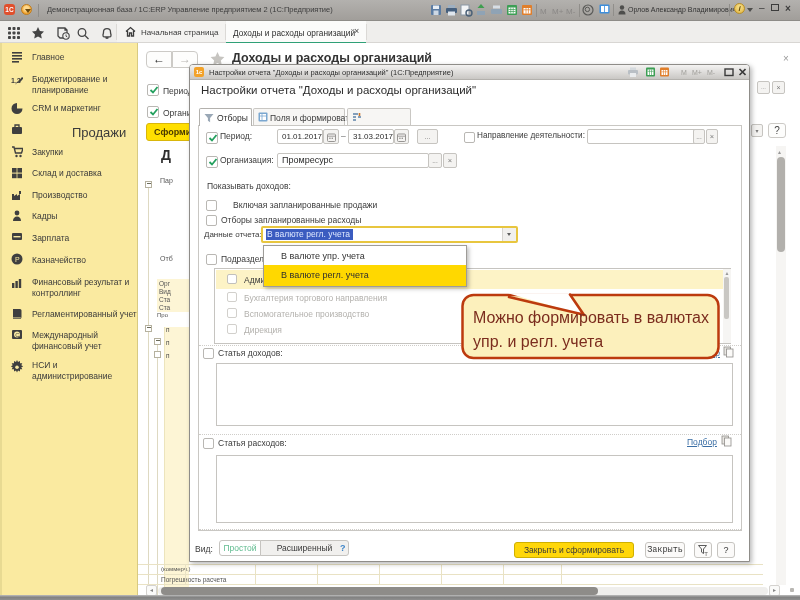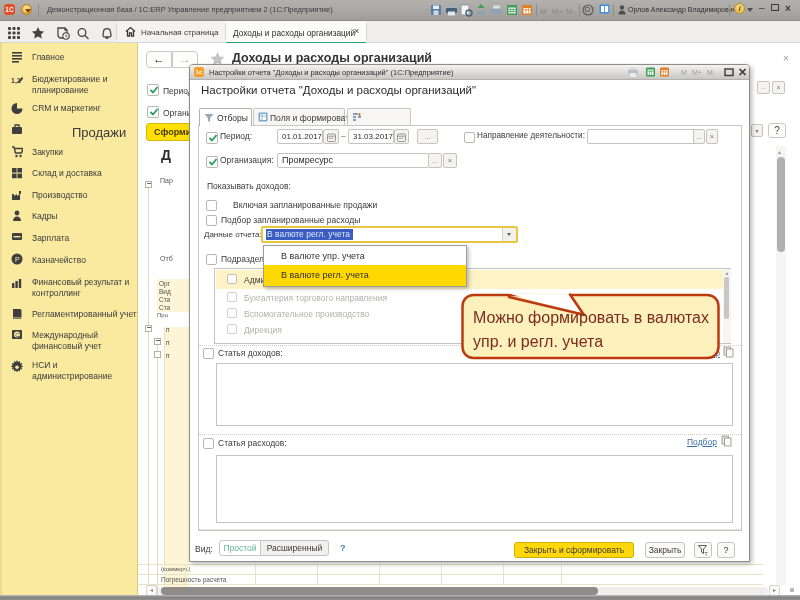--- a/index.html
+++ b/index.html
@@ -346,21 +346,21 @@
   <div class="lbl" style="left:30px;top:90px;">Организация:</div>
   <div class="inp" style="left:87px;top:88px;width:152px;height:15px;">Промресурс</div>
   <div class="sbtn" style="left:238px;top:88px;width:14px;height:15px;font-size:6.5px;line-height:13px;">...</div>
   <div class="sbtn" style="left:253px;top:88px;width:14px;height:15px;font-size:7.5px;line-height:13px;">×</div>
 
   <div class="lbl" style="left:17px;top:116px;">Показывать доходов:</div>
 
   <div class="cb" style="left:16px;top:135px;"></div>
   <div class="lbl" style="left:20px;top:135px;margin-left:23px;">Включая запланированные продажи</div>
   <div class="cb" style="left:16px;top:150px;"></div>
-  <div class="lbl" style="left:31px;top:150px;">Подбор запланированные расходы</div>
+  <div class="lbl" style="left:31px;top:150px;">Отборы запланированные расходы</div>
 
   <div class="lbl" style="left:14px;top:165px;font-size:8px;">Данные отчета:</div>
   <div class="abs" style="left:71px;top:161px;width:257px;height:17px;background:#fff;border:2px solid #e8c63f;border-radius:2px;box-sizing:border-box;">
     <div class="abs" style="left:3px;top:1px;width:87px;height:11px;background:#3b5cc0;"></div>
     <div class="abs" style="left:4px;top:1px;font-size:8.5px;color:#dfe9ff;white-space:nowrap;">В валюте регл. учета</div>
     <div class="abs" style="right:0;top:0;width:13px;height:13px;background:#f1f0ee;border-left:1px solid #d6d4d0;">
       <div class="abs" style="left:3.5px;top:5px;width:0;height:0;border-left:2.5px solid transparent;border-right:2.5px solid transparent;border-top:3.5px solid #5e5e5e;"></div>
     </div>
   </div>
 
@@ -399,24 +399,24 @@
   <div class="abs" style="left:497px;top:372px;font-size:8.5px;color:#3a6ea5;text-decoration:underline;">Подбор</div>
   <svg class="abs" style="left:531px;top:370px;" width="11" height="12" viewBox="0 0 11 12">
         <rect x="1" y="1" width="6.5" height="8" fill="#e8e6e2" stroke="#8f8d89" stroke-width="0.8"></rect>
         <rect x="3.5" y="3" width="6.5" height="8" fill="#fbfaf8" stroke="#8f8d89" stroke-width="0.8"></rect>
       </svg>
   <div class="abs" style="left:26px;top:390px;width:517px;height:68px;border:1px solid #c6c4c0;box-sizing:border-box;background:#fff;"></div>
 
   <div class="abs" style="left:9px;top:464px;width:542px;border-top:1px dotted #cfcdc9;"></div>
   <div class="lbl" style="left:5px;top:479px;">Вид:</div>
   <div class="abs" style="left:29px;top:475px;width:42px;height:16px;background:#fff;border:1px solid #c6c4c0;border-radius:3px 0 0 3px;box-sizing:border-box;text-align:center;font-size:8.5px;color:#62bd91;line-height:14px;">Простой</div>
-  <div class="abs" style="left:70px;top:475px;width:69px;height:16px;background:#f1f0ee;border:1px solid #c6c4c0;border-radius:0 3px 3px 0;box-sizing:border-box;text-align:center;font-size:8.5px;color:#3a3a3a;line-height:14px;">Расширенный</div>
+  <div class="abs" style="left:70px;top:475px;width:89px;height:16px;background:#f1f0ee;border:1px solid #c6c4c0;border-radius:0 3px 3px 0;box-sizing:border-box;text-align:center;font-size:8.5px;color:#3a3a3a;line-height:14px;">Расширенный</div>
   <div class="abs" style="left:150px;top:478px;font-size:9px;color:#3d85c8;font-weight:bold;">?</div>
   <div class="abs" style="left:324px;top:477px;width:120px;height:16px;background:#ffd70a;border:1px solid #cfb000;border-radius:3px;box-sizing:border-box;text-align:center;font-size:8.5px;color:#3a3a3a;line-height:14px;">Закрыть и сформировать</div>
-  <div class="abs" style="left:455px;top:477px;width:40px;height:16px;background:#fbfaf9;border:1px solid #c6c4c0;border-radius:3px;box-sizing:border-box;text-align:center;font-size:8.5px;color:#3a3a3a;line-height:14px;">Закрыть</div>
+  <div class="abs" style="left:455px;top:477px;width:40px;height:16px;background:#fbfaf9;border:1px solid #c6c4c0;border-radius:3px;box-sizing:border-box;text-align:center;font-size:8.5px;color:#3a3a3a;line-height:14px;font-family:Liberation Mono, monospace;">Закрыть</div>
   <div class="abs" style="left:504px;top:477px;width:18px;height:16px;background:#fbfaf9;border:1px solid #c6c4c0;border-radius:3px;box-sizing:border-box;">
     <svg style="display:block;margin:2px auto 0;" width="11" height="11" viewBox="0 0 11 11">
           <path d="M0.5 0.5 h8 l-3 3.5 v4.5 l-2 -1.4 v-3.1 z" fill="none" stroke="#5a5a5a" stroke-width="1"></path>
           <text x="6.2" y="10.5" font-size="6" fill="#5a5a5a" font-family="Liberation Sans">T</text>
         </svg>
   </div>
   <div class="abs" style="left:527px;top:477px;width:18px;height:16px;background:#fbfaf9;border:1px solid #c6c4c0;border-radius:3px;box-sizing:border-box;text-align:center;font-size:9px;color:#3a3a3a;line-height:14px;">?</div>
 </div>
 
 <div class="abs" style="left:263px;top:245px;width:204px;height:42px;background:#fff;border:1px solid #9e9c98;box-sizing:border-box;box-shadow:2px 2px 4px rgba(0,0,0,0.25);">

